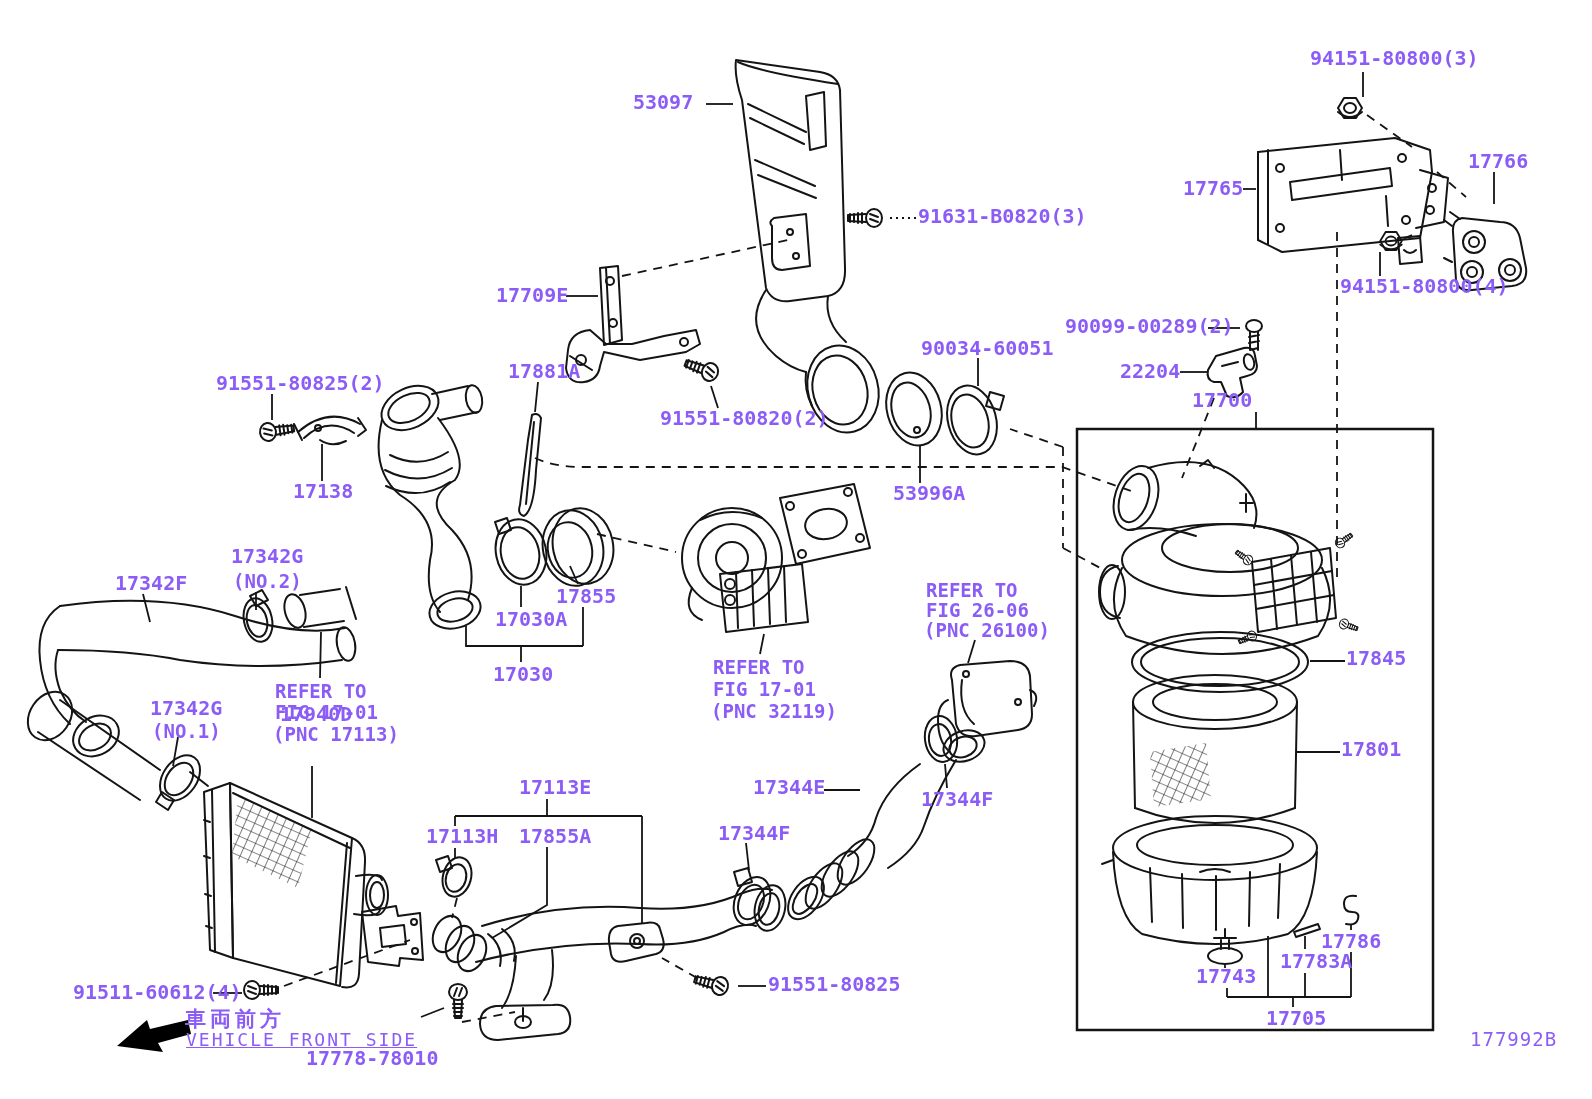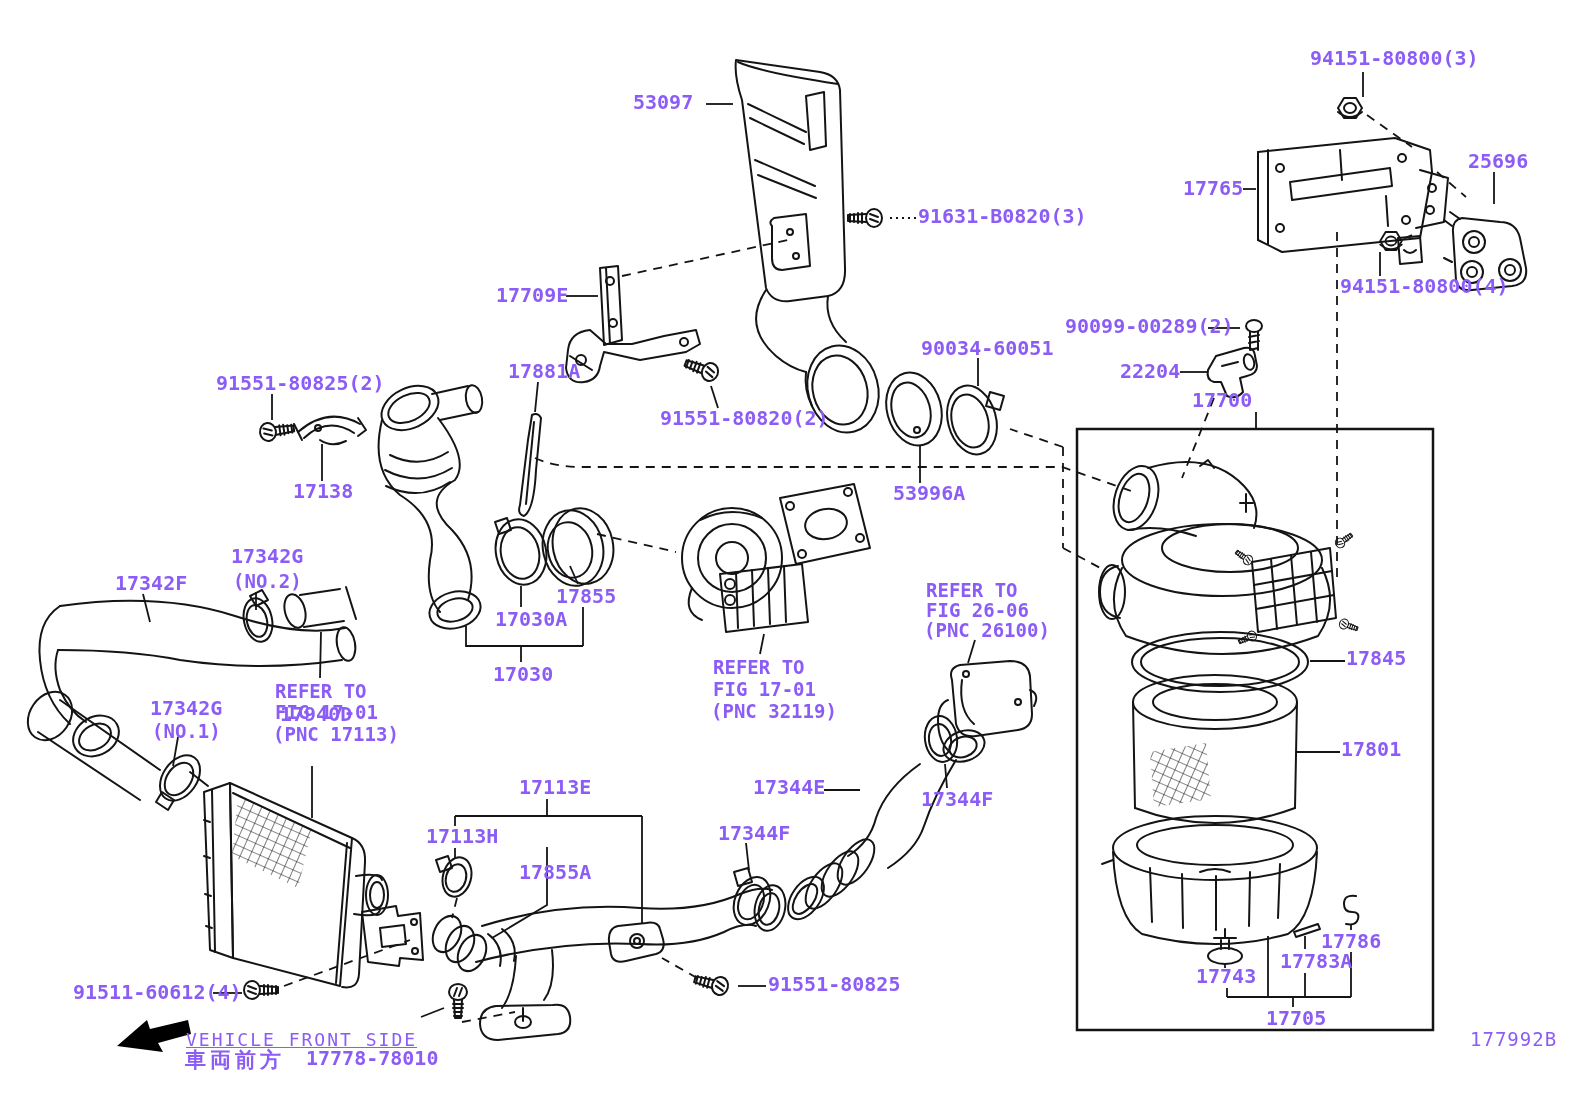--- a/index.html
+++ b/index.html
@@ -5,21 +5,21 @@
   html,body{margin:0;padding:0;background:#fff;}
   .stage{position:relative;width:1592px;height:1099px;background:#fff;overflow:hidden;
          font-family:"DejaVu Sans Mono",monospace;}
   .stage svg{position:absolute;left:0;top:0;}
   .lbl{position:absolute;font:bold 20px "DejaVu Sans Mono",monospace;color:#8b5cf6;
        white-space:nowrap;line-height:1;letter-spacing:0;}
   .note{font:bold 19px "DejaVu Sans Mono",monospace;}
   .sub{font:bold 19px "DejaVu Sans Mono",monospace;}
   .plain{font:18px "DejaVu Sans Mono",monospace;letter-spacing:2px;font-weight:normal;text-decoration:underline;}
   .code{font:19px "DejaVu Sans Mono",monospace;letter-spacing:1px;font-weight:normal;text-align:center;}
-  .jp{font:bold 21px "DejaVu Sans",sans-serif;letter-spacing:4px;margin-top:41px;}
+  .jp{font:bold 21px "DejaVu Sans",sans-serif;letter-spacing:4px;}
 </style>
 </head>
 <body>
 
 <div class="stage">
 
 <svg width="1592" height="1099" viewBox="0 0 1592 1099">
   <defs>
     <pattern id="xh" width="9" height="9" patternUnits="userSpaceOnUse" patternTransform="rotate(24)">
       <path d="M0 0H9M0 0V9" stroke="#141414" stroke-width="1.1" fill="none"></path>
@@ -394,21 +394,21 @@
     <path d="M1227,988 L1227,997 M1227,997 L1351,997 M1293,997 L1293,1007"></path>
   </g>
 
   <polygon points="188,1020 150,1029 147,1020 117,1046 163,1052 158,1043 191,1034" fill="#000" stroke="none"></polygon>
 </svg>
 
 <div class="lbl" style="left:633px;top:92px">53097</div>
 <div class="lbl" style="left:918px;top:206px">91631-B0820(3)</div>
 <div class="lbl" style="left:1310px;top:48px">94151-80800(3)</div>
 <div class="lbl" style="left:1183px;top:178px">17765</div>
-<div class="lbl" style="left:1468px;top:151px">25696</div>
+<div class="lbl" style="left:1468px;top:151px">17766</div>
 <div class="lbl" style="left:1340px;top:276px">94151-80800(4)</div>
 <div class="lbl" style="left:1065px;top:316px">90099-00289(2)</div>
 <div class="lbl" style="left:1120px;top:361px">22204</div>
 <div class="lbl" style="left:1192px;top:390px">17700</div>
 <div class="lbl" style="left:921px;top:338px">90034-60051</div>
 <div class="lbl" style="left:893px;top:483px">53996A</div>
 <div class="lbl" style="left:496px;top:285px">17709E</div>
 <div class="lbl" style="left:508px;top:361px">17881A</div>
 <div class="lbl" style="left:660px;top:408px">91551-80820(2)</div>
 <div class="lbl" style="left:216px;top:373px">91551-80825(2)</div>
@@ -417,21 +417,21 @@
 <div class="lbl sub" style="left:233px;top:570px">(NO.2)</div>
 <div class="lbl" style="left:115px;top:573px">17342F</div>
 <div class="lbl" style="left:150px;top:698px">17342G</div>
 <div class="lbl sub" style="left:152px;top:720px">(NO.1)</div>
 <div class="lbl" style="left:280px;top:704px">17940D</div>
 <div class="lbl" style="left:556px;top:586px">17855</div>
 <div class="lbl" style="left:495px;top:609px">17030A</div>
 <div class="lbl" style="left:493px;top:664px">17030</div>
 <div class="lbl" style="left:519px;top:777px">17113E</div>
 <div class="lbl" style="left:426px;top:826px">17113H</div>
-<div class="lbl" style="left:519px;top:862px">17855A</div>
+<div class="lbl" style="left:519px;top:826px">17855A</div>
 <div class="lbl" style="left:753px;top:777px">17344E</div>
 <div class="lbl" style="left:921px;top:789px">17344F</div>
 <div class="lbl" style="left:718px;top:823px">17344F</div>
 <div class="lbl" style="left:73px;top:982px">91511-60612(4)</div>
 <div class="lbl" style="left:306px;top:1048px">17778-78010</div>
 <div class="lbl" style="left:768px;top:974px">91551-80825</div>
 <div class="lbl" style="left:1346px;top:648px">17845</div>
 <div class="lbl" style="left:1341px;top:739px">17801</div>
 <div class="lbl" style="left:1321px;top:931px">17786</div>
 <div class="lbl" style="left:1280px;top:951px">17783A</div>

